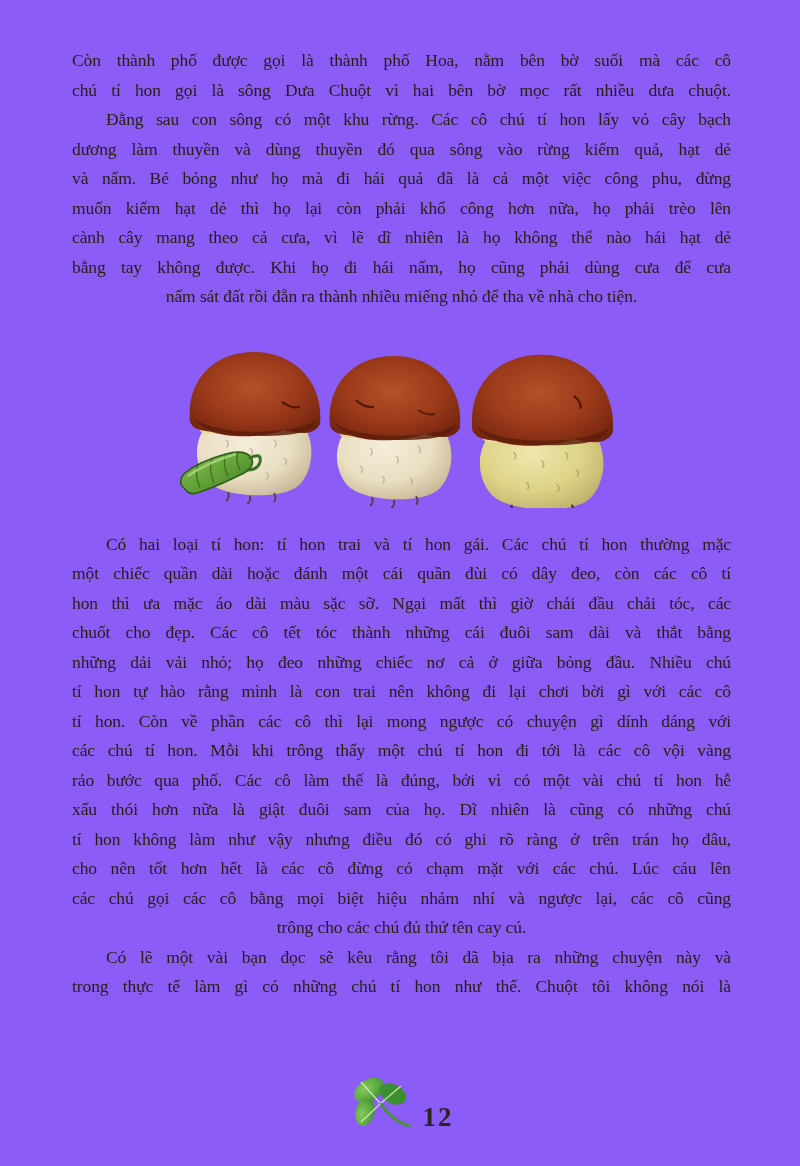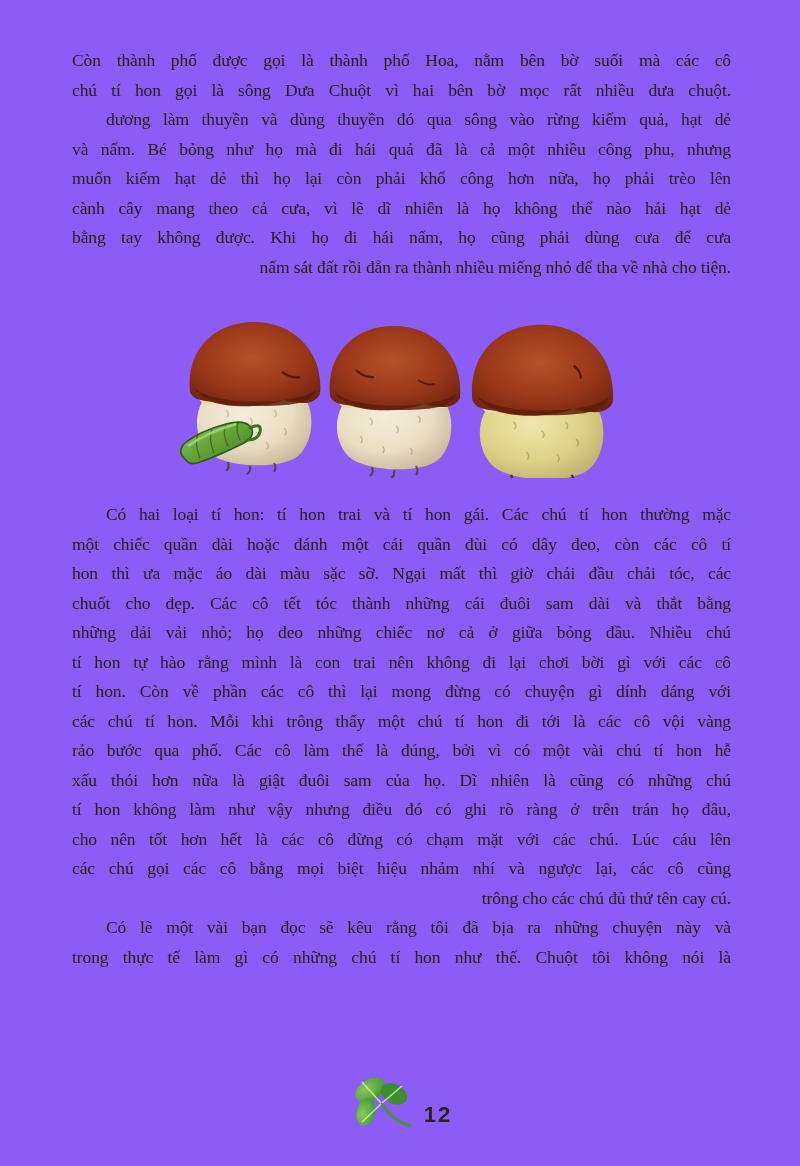--- a/index.html
+++ b/index.html
@@ -22,21 +22,21 @@
     top: 46px;
     width: 659px;
   }
   .para { margin: 0; }
   .line {
     height: 29.5px;
     line-height: 29.5px;
     font-size: 17.5px;
     letter-spacing: -0.1px;
     overflow: hidden;
-    text-align: right;
+    text-align: center;
     white-space: normal;
   }
   .line.just { text-align: justify; }
   .line.just::after {
     content: "";
     display: inline-block;
     width: 100%;
     height: 0;
   }
   .para.indent .line:first-child { text-indent: 34px; }
@@ -49,43 +49,44 @@
   .footer {
     position: absolute;
     left: 0;
     top: 1076px;
     width: 800px;
     display: flex;
     justify-content: center;
     align-items: flex-start;
   }
   .page-number {
-    font-family: Liberation Sans, sans-serif;
+    font-family: Liberation Serif, serif;
     font-weight: 700;
-    font-size: 22px;
+    font-size: 27px;
     letter-spacing: 2px;
     color: #2b241c;
     margin-left: 6px;
     margin-top: 26px;
   }
 </style>
 </head>
 <body>
 
 <div class="page">
 
   <div class="text-column">
     <div id="text-top">
         <div class="para">
           <div class="line just">Còn thành phố được gọi là thành phố Hoa, nằm bên bờ suối mà các cô</div>
           <div class="line just">chú tí hon gọi là sông Dưa Chuột vì hai bên bờ mọc rất nhiều dưa chuột.</div>
         </div>
         <div class="para indent">
+          <div class="line just">Đằng sau con sông có một khu rừng. Các cô chú tí hon lấy vỏ cây bạch</div>
           <div class="line just">dương làm thuyền và dùng thuyền đó qua sông vào rừng kiếm quả, hạt dẻ</div>
-          <div class="line just">và nấm. Bé bỏng như họ mà đi hái quả đã là cả một nhiều công phu, nhưng</div>
+          <div class="line just">và nấm. Bé bỏng như họ mà đi hái quả đã là cả một việc công phu, đừng</div>
           <div class="line just">muốn kiếm hạt dẻ thì họ lại còn phải khổ công hơn nữa, họ phải trèo lên</div>
           <div class="line just">cành cây mang theo cả cưa, vì lẽ dĩ nhiên là họ không thể nào hái hạt dẻ</div>
           <div class="line just">bằng tay không được. Khi họ đi hái nấm, họ cũng phải dùng cưa để cưa</div>
           <div class="line">nấm sát đất rồi đẵn ra thành nhiều miếng nhỏ để tha về nhà cho tiện.</div>
         </div>
       </div>
 
     <div class="illustration-block">
 
       <svg width="452" height="166" viewBox="0 0 452 166" aria-hidden="true">
@@ -196,21 +197,21 @@
     </div>
 
     <div id="text-bottom">
         <div class="para indent">
           <div class="line just">Có hai loại tí hon: tí hon trai và tí hon gái. Các chú tí hon thường mặc</div>
           <div class="line just">một chiếc quần dài hoặc đánh một cái quần đùi có dây đeo, còn các cô tí</div>
           <div class="line just">hon thì ưa mặc áo dài màu sặc sỡ. Ngại mất thì giờ chải đầu chải tóc, các</div>
           <div class="line just">chuốt cho đẹp. Các cô tết tóc thành những cái đuôi sam dài và thắt bằng</div>
           <div class="line just">những dải vải nhỏ; họ đeo những chiếc nơ cả ở giữa bỏng đầu. Nhiều chú</div>
           <div class="line just">tí hon tự hào rằng mình là con trai nên không đi lại chơi bời gì với các cô</div>
-          <div class="line just">tí hon. Còn về phần các cô thì lại mong đừng có chuyện gì dính dáng với</div>
+          <div class="line just">tí hon. Còn về phần các cô thì lại mong ngược có chuyện gì dính dáng với</div>
           <div class="line just">các chú tí hon. Mỗi khi trông thấy một chú tí hon đi tới là các cô vội vàng</div>
           <div class="line just">rảo bước qua phố. Các cô làm thế là đúng, bởi vì có một vài chú tí hon hễ</div>
           <div class="line just">xấu thói hơn nữa là giật đuôi sam của họ. Dĩ nhiên là cũng có những chú</div>
           <div class="line just">tí hon không làm như vậy nhưng điều đó có ghi rõ ràng ở trên trán họ đâu,</div>
           <div class="line just">cho nên tốt hơn hết là các cô đừng có chạm mặt với các chú. Lúc cáu lên</div>
           <div class="line just">các chú gọi các cô bằng mọi biệt hiệu nhảm nhí và ngược lại, các cô cũng</div>
           <div class="line">trông cho các chú đủ thứ tên cay cú.</div>
         </div>
         <div class="para indent">
           <div class="line just">Có lẽ một vài bạn đọc sẽ kêu rằng tôi đã bịa ra những chuyện này và</div>

